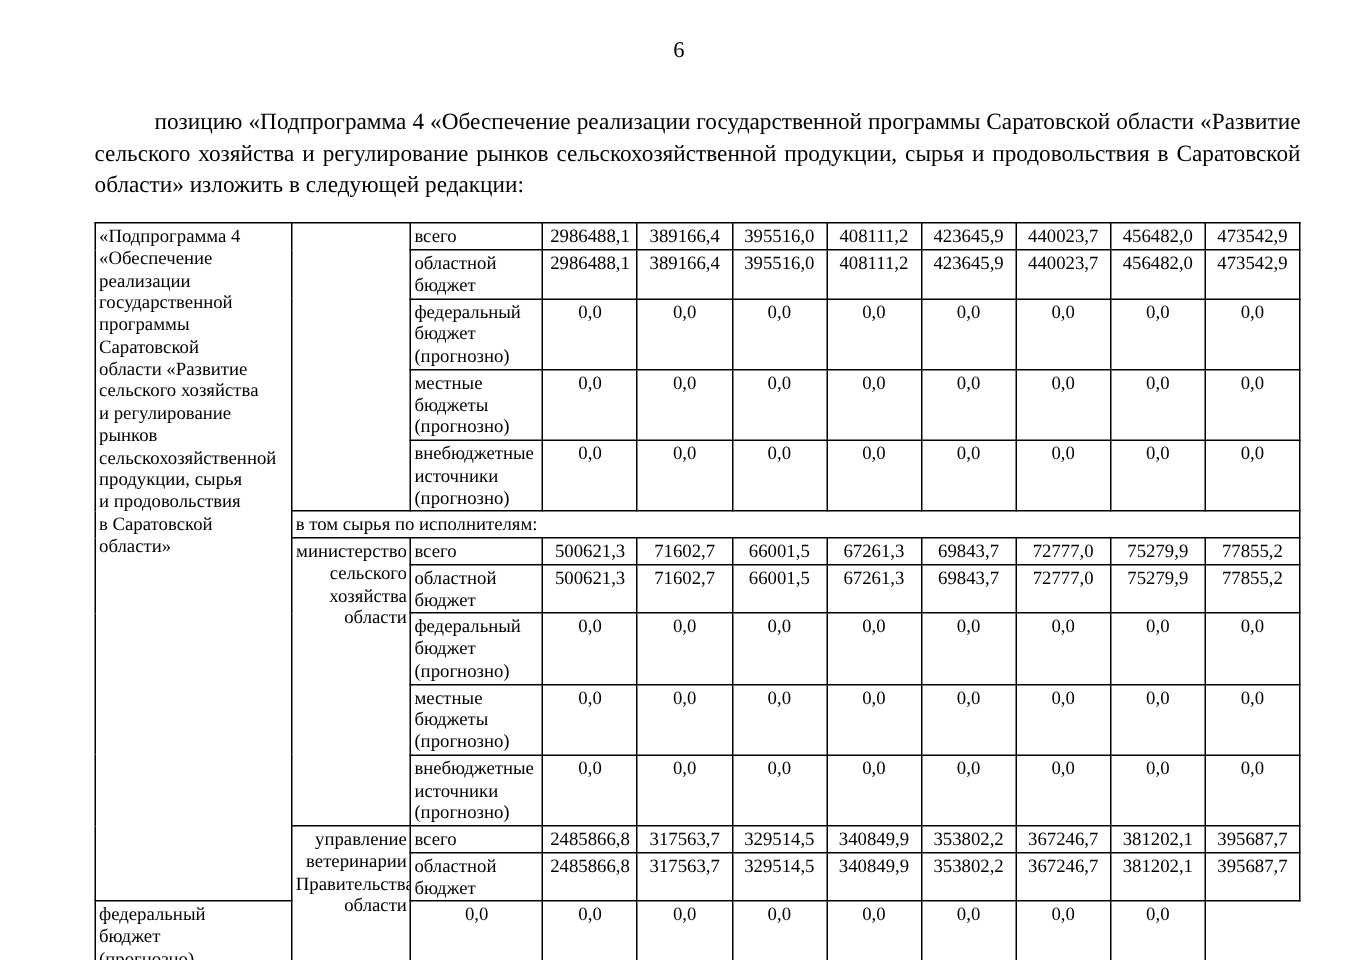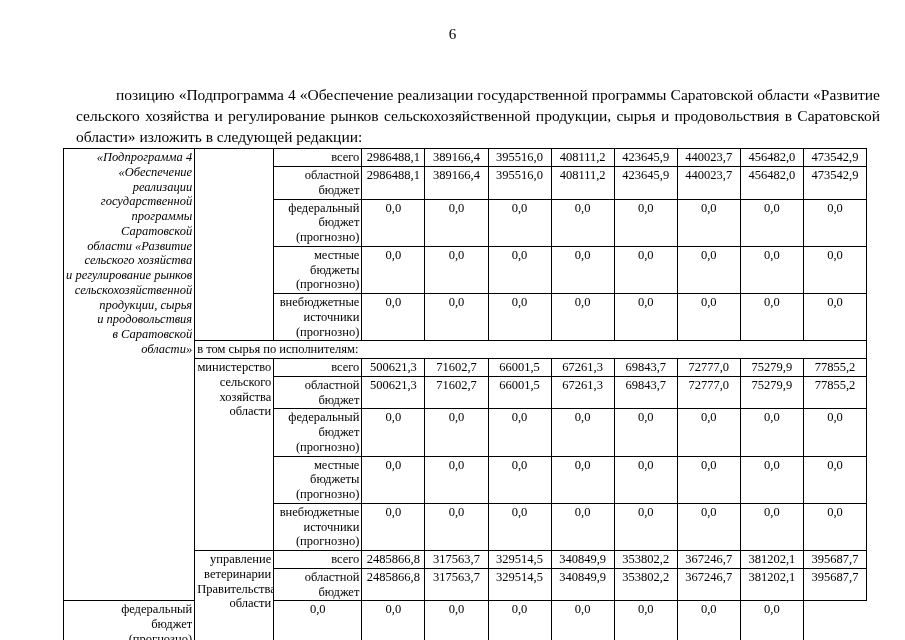--- a/index.html
+++ b/index.html
@@ -27,50 +27,49 @@
   }
   .intro {
     position: absolute;
     top: 72px;
     left: 63px;
     width: 804px;
     font-size: 15.5px;
     line-height: 1.34;
     text-align: justify;
     text-indent: 40px;
-    margin: 13px;
+    margin: 0;
   }
   table.budget-table {
     position: absolute;
     top: 148px;
     left: 63px;
     width: 804px;
     border-collapse: collapse;
     table-layout: fixed;
   }
   table.budget-table td {
     border: 1px solid #000;
     vertical-align: top;
     padding: 1px 2px;
     font-size: 12.5px;
     line-height: 1.18;
     overflow: hidden;
   }
   td.program-cell {
     white-space: pre-line;
-    text-align: right;
-    font-style: italic;
+    text-align: left;
   }
   td.executor-cell {
     white-space: pre-line;
     text-align: right;
   }
   td.label-cell {
     white-space: pre-line;
-    text-align: right;
+    text-align: left;
   }
   td.num-cell {
     text-align: center;
     font-size: 13px;
   }
   td.note-cell {
     text-align: left;
   }
 </style>
 </head>

